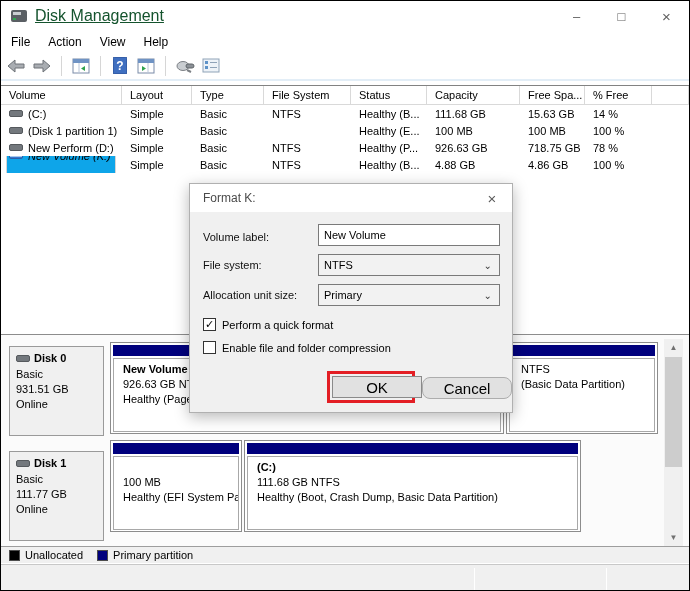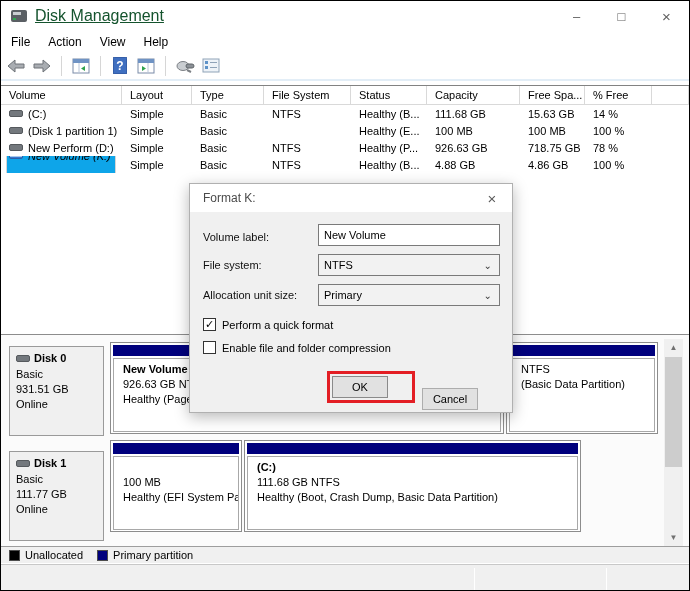--- a/index.html
+++ b/index.html
@@ -79,25 +79,25 @@
     justify-content:center; color:#5c5c5c; font-size:15px; }
   .dlg-label { position:absolute; left:13px; color:#111; }
   .dlg-input { position:absolute; left:128px; width:182px; height:22px; background:#fff;
     border:1px solid #7a7a7a; display:flex; align-items:center; padding-left:5px; }
   .dlg-combo { position:absolute; left:128px; width:182px; height:22px; background:#f2f2f2;
     border:1px solid #7a7a7a; display:flex; align-items:center; padding-left:5px; }
   .combo-chev { margin-left:auto; padding-right:7px; color:#3c3c3c; font-size:10px; }
   .chk { position:absolute; left:13px; display:flex; align-items:center; gap:6px; }
   .chk-box { width:13px; height:13px; background:#fff; border:1px solid #333; display:flex;
     align-items:center; justify-content:center; font-size:11px; line-height:1; color:#000; }
-  .btn { position:absolute; height:22px; width:56px; background:#e1e1e1; border:1px solid #adadad;
-    display:flex; align-items:center; justify-content:center; font-size:11px; }
+  .btn { position:absolute; height:22px; width:90px; background:#e1e1e1; border:1px solid #adadad;
+    display:flex; align-items:center; justify-content:center; font-size:15px; }
   .ok-highlight { position:absolute; left:137px; top:187px; width:88px; height:32px; border:3px solid #e31e24; }
   .btn-ok { left:142px; top:192px; border-color:#8a8a8a; }
-  .btn-cancel { left:232px; top:204px; }
+  .btn-cancel { left:232px; top:193px;border-radius:8px; }
   
   .tb-icon svg { display:block; }
 </style>
 </head>
 <body>
 
 <div class="window">
 
   <div class="titlebar">
     <div class="app-icon"></div>

